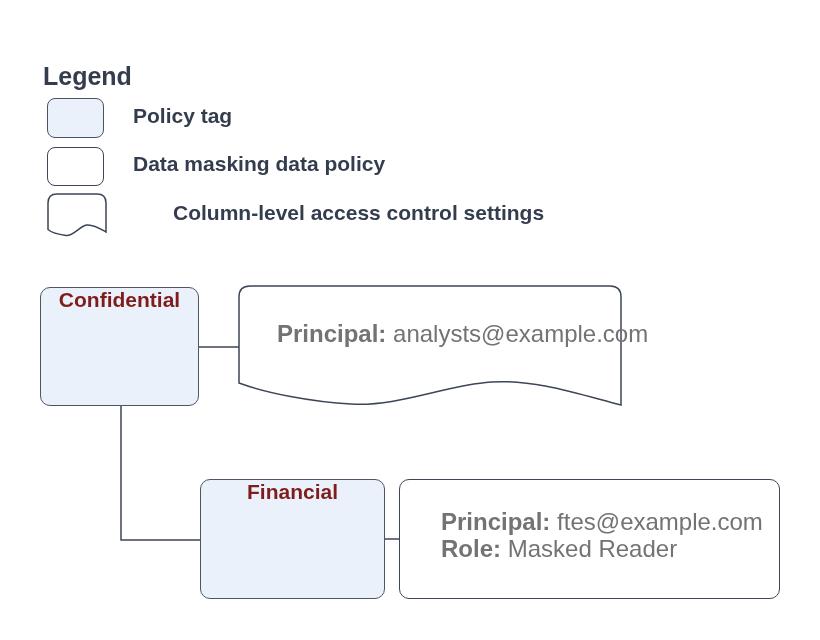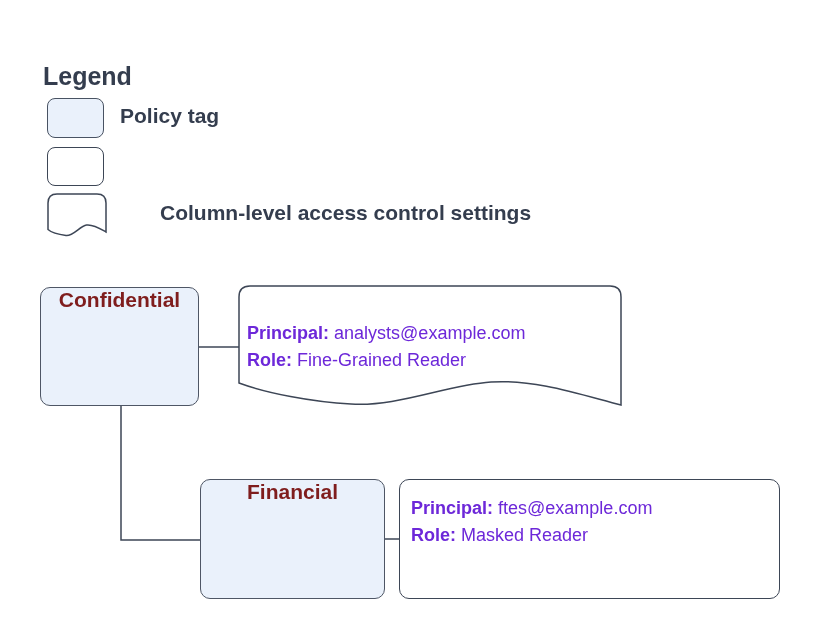--- a/index.html
+++ b/index.html
@@ -19,21 +19,21 @@
   .abs { position: absolute; }
 
   
   .legend-title {
     left: 43px; top: 62px;
     font-size: 25px;
     font-weight: 700;
     color: #343d4e;
   }
   .legend-label {
-    left: 120px;
+    left: 133px;
     font-size: 21px;
     font-weight: 700;
     color: #343d4e;
     white-space: nowrap;
   }
   .swatch {
     left: 47px;
     width: 57px;
     box-sizing: border-box;
     border: 1.5px solid #495363;
@@ -53,27 +53,28 @@
     justify-content: center;
     font-size: 21px;
     font-weight: 700;
     color: #7f1d1d;
   }
   .policy-rect {
     box-sizing: border-box;
     background: #ffffff;
     border: 1.5px solid #3d4656;
     border-radius: 10px;
-    padding: 15px 10px 0 11px;
+    padding: 28px 10px 0 11px;
   }
   .policy-lines {
-    font-size: 18px;
+    font-size: 24px;
     line-height: 27px;
-    color: #6d28d9;
+    color: #737373;
     white-space: nowrap;
+    margin-left: 30px;
   }
   .policy-lines .lbl {
     font-weight: 700;
     margin-right: 0.28em;
   }
   svg.shape { display: block; }
   svg.shape path {
     fill: #ffffff;
     stroke: #3d4656;
     stroke-width: 1.5;
@@ -94,20 +95,21 @@
     <polyline points="121,404 121,540 202,540"></polyline>
     <line x1="358" y1="539" x2="401" y2="539"></line>
   </svg>
 
   <div class="abs legend-title">Legend</div>
 
   <div class="abs swatch tag-fill" style="top:98px; height:40px;"></div>
   <div class="abs legend-label" style="top:104px;">Policy tag</div>
 
   <div class="abs swatch white-fill" style="top:147px; height:39px;"></div>
+  <div class="abs legend-label" style="top:152px;">Data masking data policy</div>
 
   <svg class="shape abs" style="left:47px; top:193px;" width="61" height="45" viewBox="0 0 61 45">
     <path d="M 10,1 L 50,1 Q 59,1 59,10 L 59,39
              C 53,35.5 46,31 39.5,32
              C 33,33 26,43.5 19,42.5
              C 13,41.7 5,40 1,36.5
              L 1,10 Q 1,1 10,1 Z"></path>
   </svg>
   <div class="abs legend-label" style="top:201px;margin-left:40px;">Column-level access control settings</div>
 
@@ -119,23 +121,20 @@
     <path d="M 12,1 L 372,1 Q 383,1 383,12 L 383,120
              C 344,110 298,94 253,97
              C 208,100 160,122 113,119
              C 74,117 28,108 1,98
              L 1,12 Q 1,1 12,1 Z"></path>
   </svg>
   <div class="abs policy-lines" style="left:247px; top:320px;">
     <div>
       <span class="lbl">Principal:</span><span>analysts@example.com</span>
     </div>
-    <div>
-      <span class="lbl">Role:</span><span>Fine-Grained Reader</span>
-    </div>
   </div>
 
   <div class="abs tag-box" style="left:200px; top:479px; width:185px; height:120px;">
     <span>Financial</span>
   </div>
 
   <div class="abs policy-rect" style="left:399px; top:479px; width:381px; height:120px;">
     <div class="policy-lines">
       <div>
         <span class="lbl">Principal:</span><span>ftes@example.com</span>

